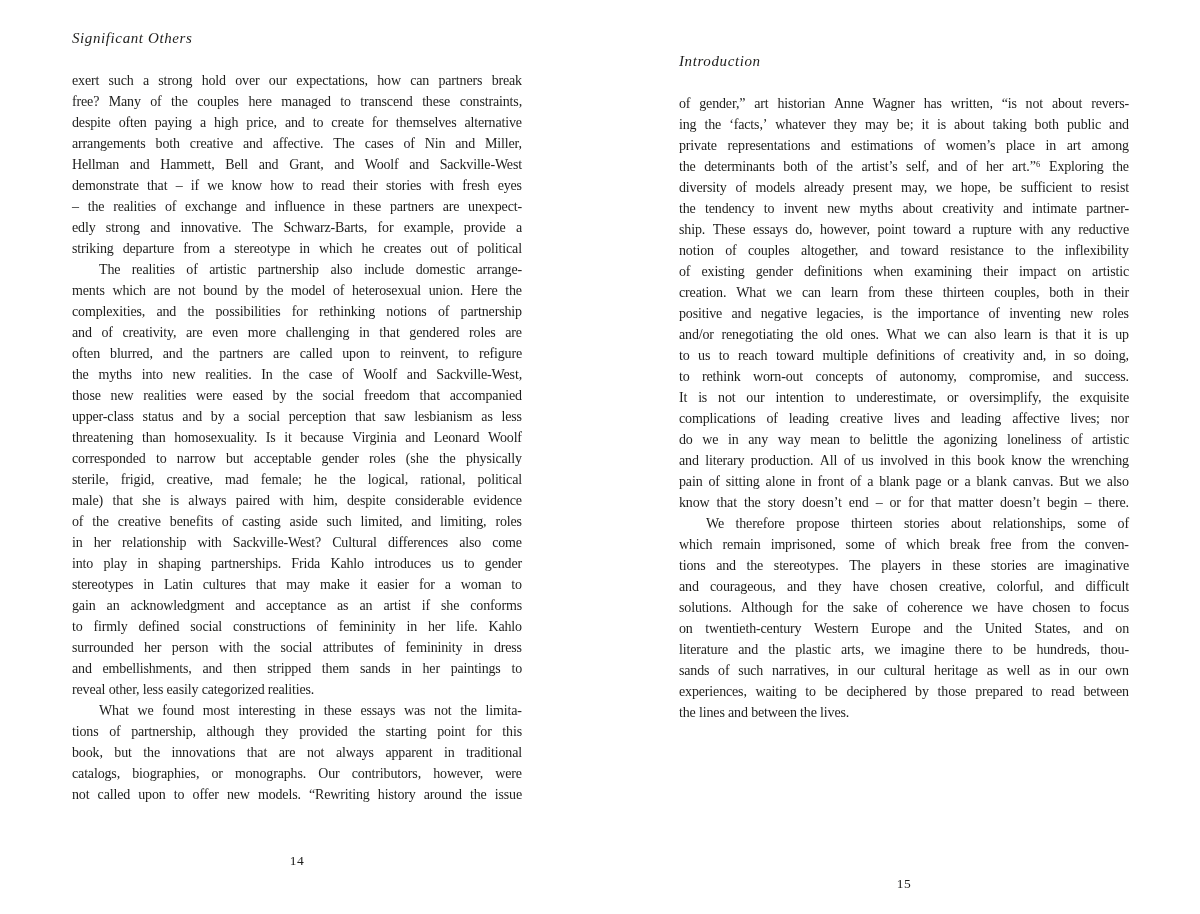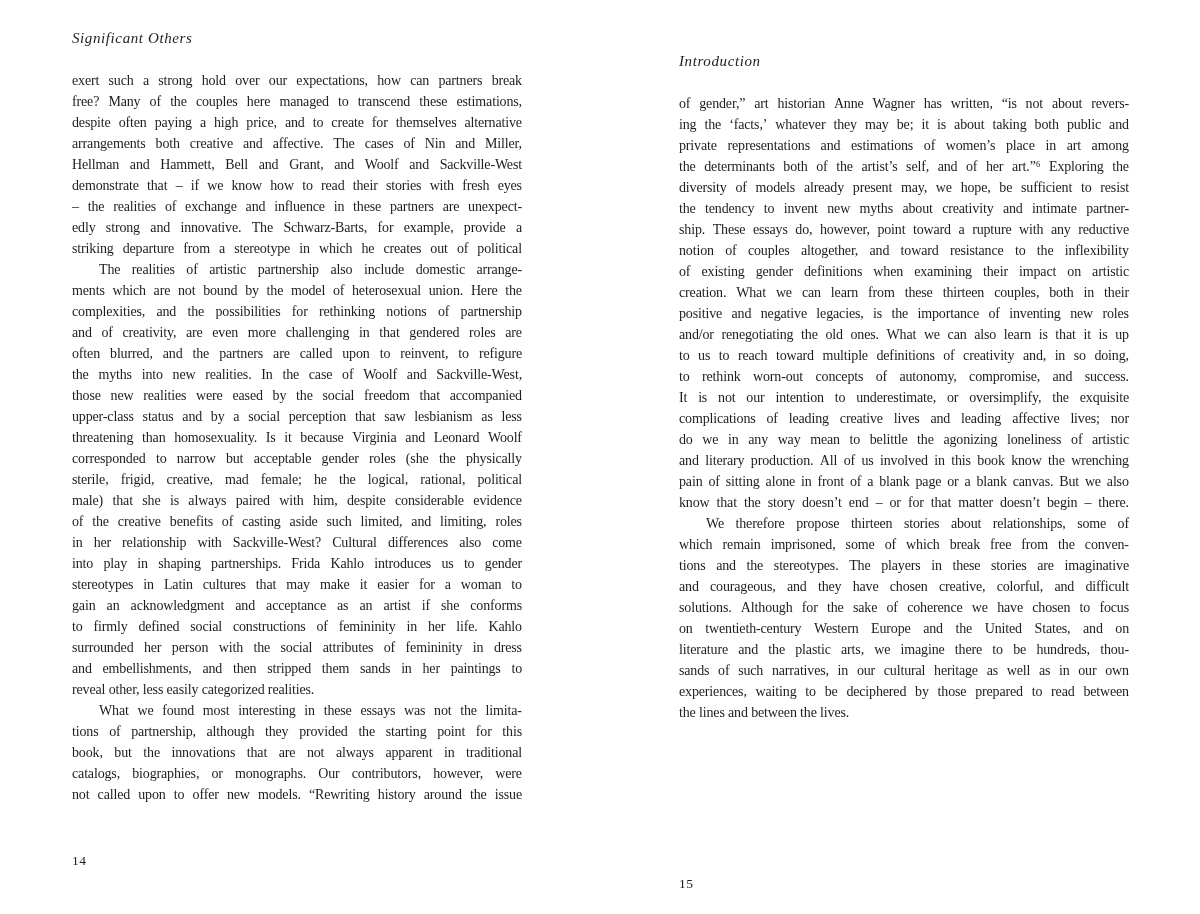--- a/index.html
+++ b/index.html
@@ -50,20 +50,21 @@
     display: flex;
     justify-content: space-between;
   }
   .line.just > span { flex: 0 0 auto; }
   .line.indent { padding-left: 27px; }
   .page-number {
     position: absolute;
     top: 853px;
     left: 0;
     width: 100%;
+    text-align: center;
     font-size: 13.5px;
     letter-spacing: 0.5px;
   }
 </style>
 </head>
 <body>
 
 <div class="spread">
 
   <div class="page left">
@@ -87,21 +88,21 @@
           <span>free?</span>
           <span>Many</span>
           <span>of</span>
           <span>the</span>
           <span>couples</span>
           <span>here</span>
           <span>managed</span>
           <span>to</span>
           <span>transcend</span>
           <span>these</span>
-          <span>estimations,</span>
+          <span>constraints,</span>
         </div>
         <div class="line just">
           <span>despite</span>
           <span>often</span>
           <span>paying</span>
           <span>a</span>
           <span>high</span>
           <span>price,</span>
           <span>and</span>
           <span>to</span>

